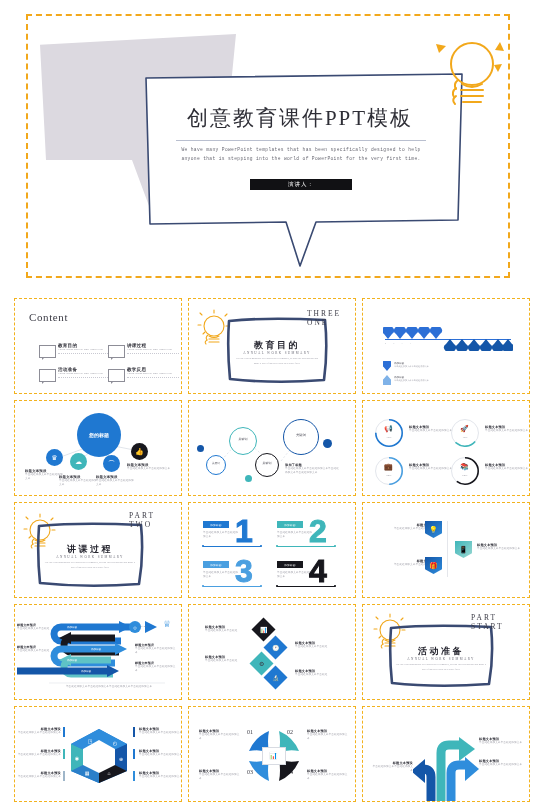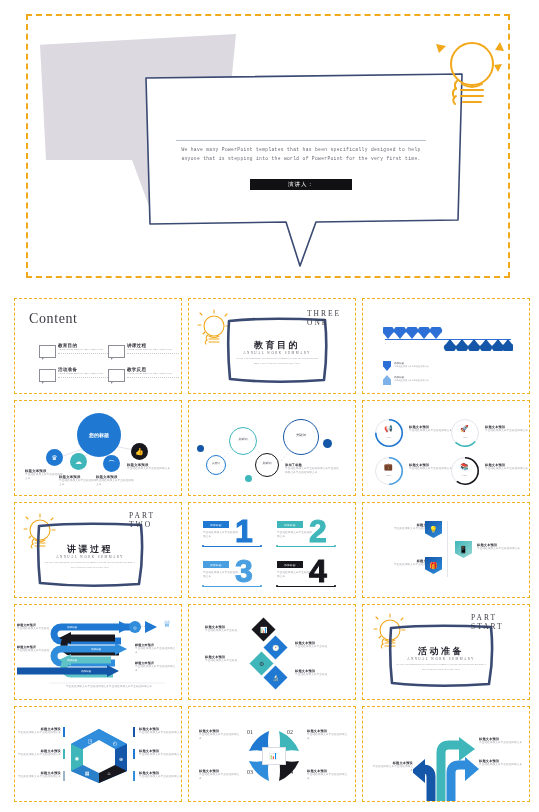--- a/index.html
+++ b/index.html
@@ -44,21 +44,21 @@
   .thumb{position:relative;border:1px dashed #f2b21e;background:#fff;box-sizing:border-box;overflow:hidden;}
   .tb{position:absolute;inset:0;}
 
   
   .t-h{font-size:4.6px;font-weight:bold;color:#2f2f38;letter-spacing:.2px;}
   .t-p{font-size:2.6px;color:#9a9aa4;line-height:1.7;letter-spacing:.1px;}
   .lat{font-family:"Liberation Serif","DejaVu Serif",serif;}
   .mono{font-family:"Liberation Mono","DejaVu Sans Mono",monospace;}
 
   
-  .s1-title{position:absolute;left:14px;top:12px;font-size:14px;color:#3a3a44;letter-spacing:.6px;}
+  .s1-title{position:absolute;left:14px;top:12px;font-size:11px;color:#3a3a44;letter-spacing:.6px;}
   .s1-item{position:absolute;width:70px;height:18px;}
   .s1-box{position:absolute;left:0;top:2px;width:15px;height:11px;border:.8px solid #8d8d97;background:#fff;}
   .s1-box:after{content:"";position:absolute;left:2px;top:11px;border-left:3px solid #8d8d97;border-bottom:3px solid transparent;}
   .s1-tx{position:absolute;left:19px;top:0px;width:52px;}
   .s1-tx .t-p{border-bottom:.4px dotted #c9c9d2;padding-bottom:1px;}
 
   
   .pc-bulb{position:absolute;width:34px;height:40px;}
   .pc-frame{position:absolute;}
   .pc-part{position:absolute;font-size:7.5px;letter-spacing:2px;color:#3d3d48;}
@@ -115,20 +115,21 @@
     <div class="hero-inner">
 
       <div class="grey-bubble"></div>
 
       <div class="speech">
         <svg width="330" height="200" viewBox="0 0 330 200">
           <path d="M6 8 L322 4 L318 150 L176 152 L160 196 L146 152 L10 154 Z" fill="#ffffff" stroke="#3a4a72" stroke-width="1.6" stroke-linejoin="round" stroke-linecap="round"></path>
         </svg>
       </div>
 
+      <div class="sp-title">创意教育课件PPT模板</div>
       <div class="sp-rule"></div>
       <div class="sp-body mono">We have many PowerPoint templates that has been specifically designed to help anyone that is stepping into the world of PowerPoint for the very first time.</div>
       <div class="sp-bar">演讲人：</div>
 
       <div class="bulb">
         <svg width="76" height="86" viewBox="0 0 76 86">
           <g stroke="#f2a81b" stroke-width="2" fill="none" stroke-linecap="round">
             <circle cx="44" cy="30" r="21"></circle>
             <path d="M34 50 q10 6 20 0"></path>
             <path d="M33 56 h22"></path>

